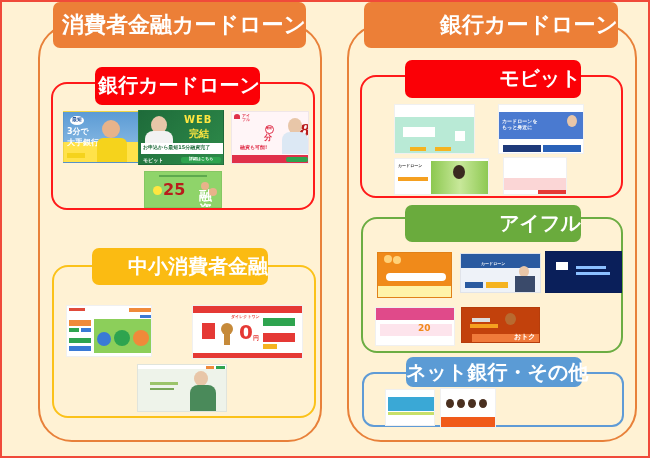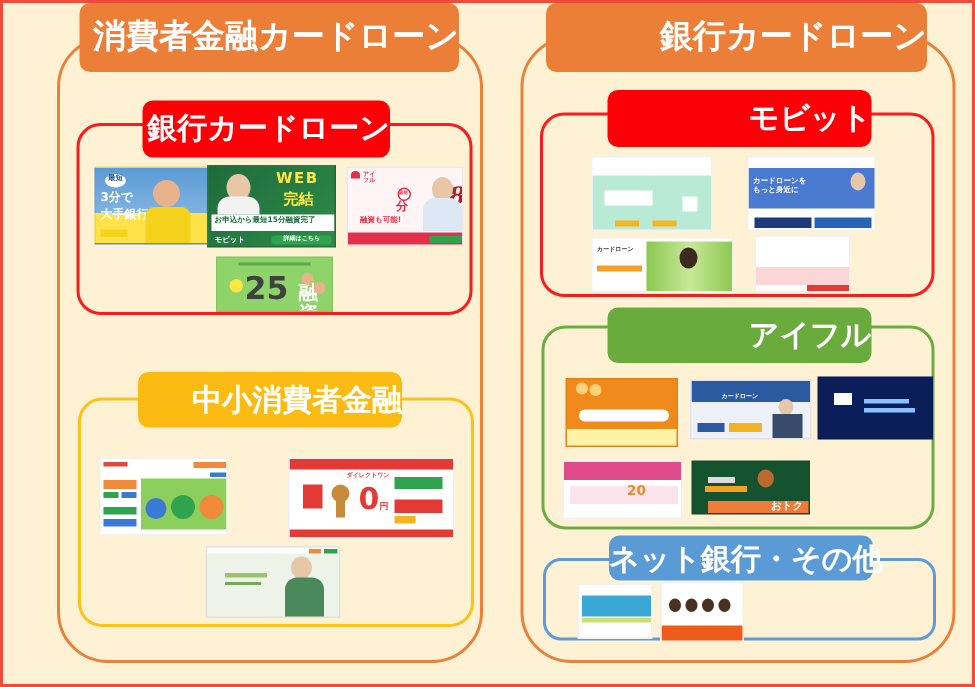--- a/index.html
+++ b/index.html
@@ -97,21 +97,21 @@
   <div class="t-text" style="left:8px;top:33px;font-size:5px;color:#e0304a;">融資も可能!</div>
   <div class="circle" style="left:56px;top:6px;width:14px;height:16px;background:#e8c6a8;"></div>
   <div class="bar" style="left:50px;top:20px;width:26px;height:22px;background:#dce8f4;border-radius:8px 8px 0 0;"></div>
   <div class="bar" style="left:0;top:43px;width:78px;height:10px;background:#e0304a;"></div>
   <div class="bar" style="left:54px;top:45px;width:22px;height:5px;background:#2ea44f;border-radius:2px;"></div>
 </div>
 
 <div class="thumb" style="left:144px; top:171px; width:78px; height:37px; background:#8fd46a;">
   <div class="bar" style="left:14px;top:3px;width:48px;height:2px;background:#2e7d32;opacity:.5;"></div>
   <div class="circle" style="left:8px;top:14px;width:9px;height:9px;background:#ffe640;"></div>
-  <div class="t-text" style="left:18px;top:9px;font-size:21px;color:#404040;">25</div>
+  <div class="t-text" style="left:18px;top:9px;font-size:16px;color:#b91c1c;">25</div>
   <div class="t-text" style="left:54px;top:17px;font-size:13px;color:#fff;">融資</div>
   <div class="circle" style="left:56px;top:10px;width:8px;height:8px;background:#e8b38a;"></div>
   <div class="circle" style="left:64px;top:16px;width:8px;height:8px;background:#e8b38a;"></div>
 </div>
 
 <div class="sub yellow" style="left:52px; top:265px; width:264px; height:153px;"></div>
 <div class="pill yellow" style="left:92px; top:248px; width:176px;">中小消費者金融</div>
 
 <div class="thumb" style="left:66px; top:305px; width:86px; height:52px; background:#fff;">
   <div class="bar" style="left:2px;top:2px;width:16px;height:3px;background:#e04a3a;"></div>
@@ -210,21 +210,21 @@
   <div class="bar" style="left:30px;top:14px;width:30px;height:3px;background:#8cc0ff;"></div>
   <div class="bar" style="left:30px;top:20px;width:34px;height:3px;background:#8cc0ff;"></div>
 </div>
 
 <div class="thumb" style="left:375px; top:307px; width:80px; height:39px; background:#fff;">
   <div class="bar" style="left:0;top:0;width:80px;height:12px;background:#e04a8a;"></div>
   <div class="bar" style="left:4px;top:16px;width:72px;height:12px;background:#fde4ec;"></div>
   <div class="t-text" style="left:42px;top:16px;font-size:9px;color:#f08a1a;">20</div>
 </div>
 
-<div class="thumb" style="left:461px; top:307px; width:79px; height:36px; background:#14532d;">
+<div class="thumb" style="left:461px; top:307px; width:79px; height:36px; background:#c2410c;">
   <div class="bar" style="left:10px;top:10px;width:18px;height:4px;background:#ddd;"></div>
   <div class="circle" style="left:43px;top:5px;width:11px;height:12px;background:#b86a30;"></div>
   <div class="bar" style="left:8px;top:16px;width:28px;height:4px;background:#f5a020;"></div>
   <div class="bar" style="left:10px;top:26px;width:68px;height:9px;background:#f07a3a;"></div>
   <div class="t-text" style="left:52px;top:26px;font-size:7px;">おトク</div>
 </div>
 
 <div class="sub blue" style="left:362px; top:372px; width:262px; height:55px;"></div>
 <div class="pill blue" style="left:406px; top:357px; width:176px;">ネット銀行・その他</div>
 

